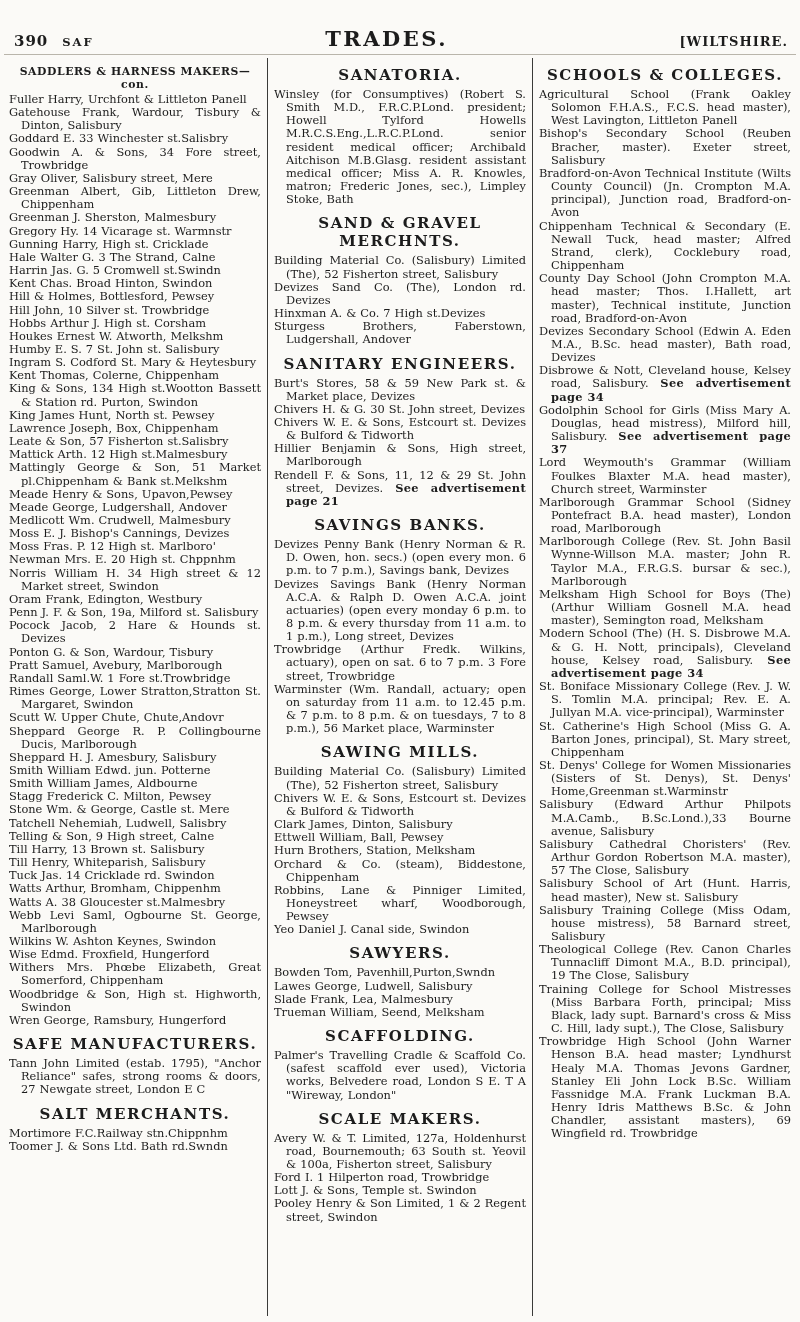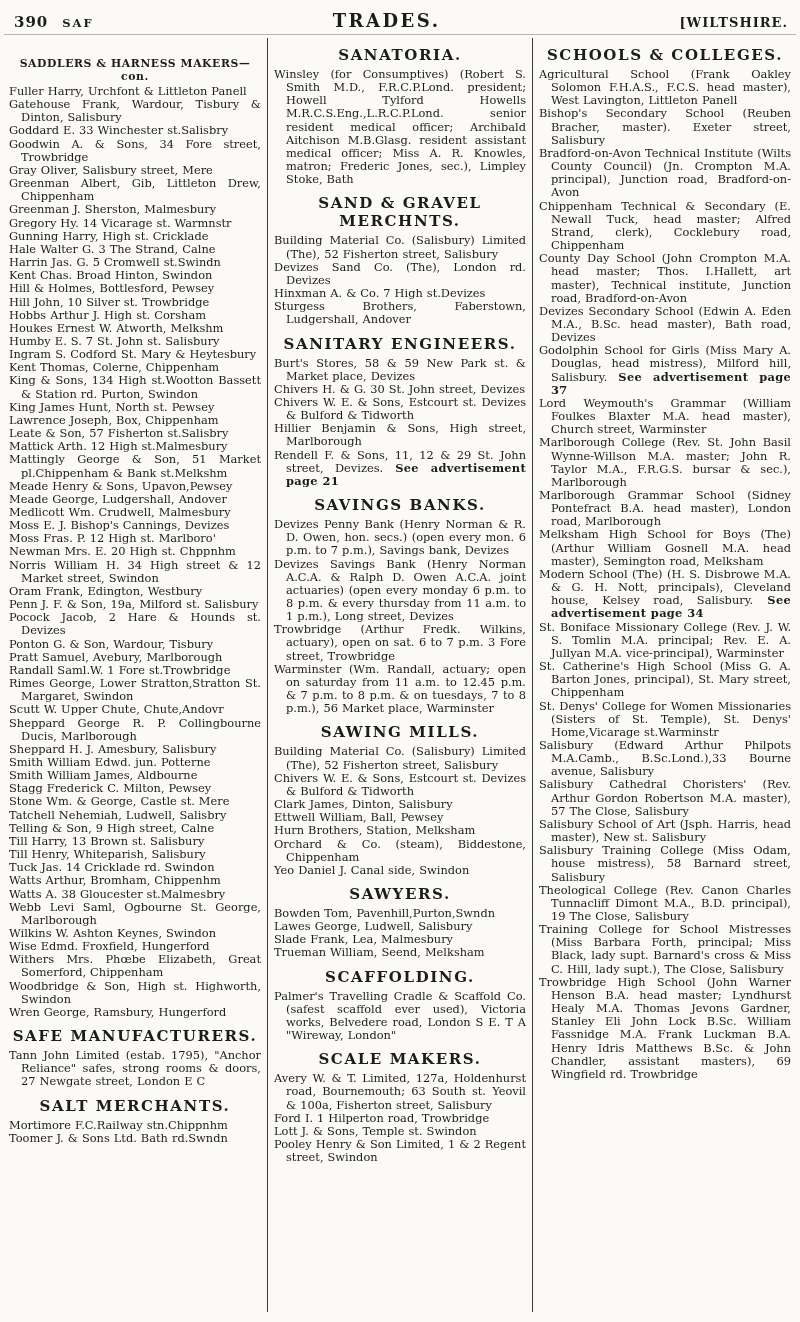--- a/index.html
+++ b/index.html
@@ -3,40 +3,40 @@
 <meta charset="utf-8">
 <style>
   html,body{margin:0;padding:0;}
   body{
     width:800px;height:1322px;
     background:#fbfaf7;
     color:#1c1c1c;
     font-family:"DejaVu Serif", serif;
     overflow:hidden;
   }
-  .page{box-sizing:border-box;width:800px;height:1322px;padding:4px 4px 8px;}
+  .page{box-sizing:border-box;width:800px;height:1322px;padding:20px 4px 8px;}
   .page-header{
     display:flex;align-items:baseline;justify-content:space-between;
     padding:6px 8px 3px 10px;
     border-bottom:1px solid #b9b5ab;
   }
   .ph-left{font-size:15px;font-weight:bold;letter-spacing:1px;}
   .ph-left .letters{font-size:11.5px;font-weight:bold;letter-spacing:2px;margin-left:14px;}
-  .ph-center{font-size:18px;font-weight:bold;letter-spacing:2.5px;}
+  .ph-center{font-size:21px;font-weight:bold;letter-spacing:2.5px;}
   .ph-right{font-size:13px;font-weight:bold;letter-spacing:1px;}
   .columns{display:flex;align-items:stretch;padding-top:3px;height:calc(100% - 36px);}
   .col{flex:1 1 0;padding:0 5px;min-width:0;}
   .col-divider{width:1px;background:#3a3a38;margin:0 1px;}
   .sec-heading{
     text-align:center;font-weight:bold;
     font-size:15px;letter-spacing:1.6px;
     margin:8px 0 4px;
   }
   .sec-heading.con{
-    font-size:10.8px;letter-spacing:0.6px;font-weight:600;margin:19px 0 2px;
+    font-size:10.8px;letter-spacing:0.6px;font-weight:600;margin:7px 0 2px;
   }
   .entry{
     margin:0;text-align:justify;
     font-size:11.4px;line-height:13.15px;
     padding-left:12px;text-indent:-12px;
     word-spacing:0.4px;
   }
   .entry b{font-weight:bold;letter-spacing:0.3px;}
 </style>
 </head>
@@ -138,20 +138,21 @@
         <p class="entry">Devizes Savings Bank (Henry Norman A.C.A. &amp; Ralph D. Owen A.C.A. joint actuaries) (open every monday 6 p.m. to 8 p.m. &amp; every thursday from 11 a.m. to 1 p.m.), Long street, Devizes</p>
         <p class="entry">Trowbridge (Arthur Fredk. Wilkins, actuary), open on sat. 6 to 7 p.m. 3 Fore street, Trowbridge</p>
         <p class="entry">Warminster (Wm. Randall, actuary; open on saturday from 11 a.m. to 12.45 p.m. &amp; 7 p.m. to 8 p.m. &amp; on tuesdays, 7 to 8 p.m.), 56 Market place, Warminster</p>
         <div class="sec-heading">SAWING MILLS.</div>
         <p class="entry">Building Material Co. (Salisbury) Limited (The), 52 Fisherton street, Salisbury</p>
         <p class="entry">Chivers W. E. &amp; Sons, Estcourt st. Devizes &amp; Bulford &amp; Tidworth</p>
         <p class="entry">Clark James, Dinton, Salisbury</p>
         <p class="entry">Ettwell William, Ball, Pewsey</p>
         <p class="entry">Hurn Brothers, Station, Melksham</p>
         <p class="entry">Orchard &amp; Co. (steam), Biddestone, Chippenham</p>
+        <p class="entry">Robbins, Lane &amp; Pinniger Limited, Honeystreet wharf, Woodborough, Pewsey</p>
         <p class="entry">Yeo Daniel J. Canal side, Swindon</p>
         <div class="sec-heading">SAWYERS.</div>
         <p class="entry">Bowden Tom, Pavenhill,Purton,Swndn</p>
         <p class="entry">Lawes George, Ludwell, Salisbury</p>
         <p class="entry">Slade Frank, Lea, Malmesbury</p>
         <p class="entry">Trueman William, Seend, Melksham</p>
         <div class="sec-heading">SCAFFOLDING.</div>
         <p class="entry">Palmer's Travelling Cradle &amp; Scaffold Co. (safest scaffold ever used), Victoria works, Belvedere road, London S E. T A "Wireway, London"</p>
         <div class="sec-heading">SCALE MAKERS.</div>
         <p class="entry">Avery W. &amp; T. Limited, 127a, Holdenhurst road, Bournemouth; 63 South st. Yeovil &amp; 100a, Fisherton street, Salisbury</p>
@@ -161,31 +162,32 @@
       </div>
       <div class="col-divider"></div>
       <div class="col">
         <div class="sec-heading">SCHOOLS &amp; COLLEGES.</div>
         <p class="entry">Agricultural School (Frank Oakley Solomon F.H.A.S., F.C.S. head master), West Lavington, Littleton Panell</p>
         <p class="entry">Bishop's Secondary School (Reuben Bracher, master). Exeter street, Salisbury</p>
         <p class="entry">Bradford-on-Avon Technical Institute (Wilts County Council) (Jn. Crompton M.A. principal), Junction road, Bradford-on-Avon</p>
         <p class="entry">Chippenham Technical &amp; Secondary (E. Newall Tuck, head master; Alfred Strand, clerk), Cocklebury road, Chippenham</p>
         <p class="entry">County Day School (John Crompton M.A. head master; Thos. I.Hallett, art master), Technical institute, Junction road, Bradford-on-Avon</p>
         <p class="entry">Devizes Secondary School (Edwin A. Eden M.A., B.Sc. head master), Bath road, Devizes</p>
+        <p class="entry">Disbrowe &amp; Nott, Cleveland house, Kelsey road, Salisbury.<b> See advertisement page 34</b></p>
         <p class="entry">Godolphin School for Girls (Miss Mary A. Douglas, head mistress), Milford hill, Salisbury.<b> See advertisement page 37</b></p>
         <p class="entry">Lord Weymouth's Grammar (William Foulkes Blaxter M.A. head master), Church street, Warminster</p>
+        <p class="entry">Marlborough Grammar School (Sidney Pontefract B.A. head master), London road, Marlborough</p>
         <p class="entry">Marlborough College (Rev. St. John Basil Wynne-Willson M.A. master; John R. Taylor M.A., F.R.G.S. bursar &amp; sec.), Marlborough</p>
-        <p class="entry">Marlborough Grammar School (Sidney Pontefract B.A. head master), London road, Marlborough</p>
         <p class="entry">Melksham High School for Boys (The) (Arthur William Gosnell M.A. head master), Semington road, Melksham</p>
         <p class="entry">Modern School (The) (H. S. Disbrowe M.A. &amp; G. H. Nott, principals), Cleveland house, Kelsey road, Salisbury.<b> See advertisement page 34</b></p>
         <p class="entry">St. Boniface Missionary College (Rev. J. W. S. Tomlin M.A. principal; Rev. E. A. Jullyan M.A. vice-principal), Warminster</p>
         <p class="entry">St. Catherine's High School (Miss G. A. Barton Jones, principal), St. Mary street, Chippenham</p>
-        <p class="entry">St. Denys' College for Women Missionaries (Sisters of St. Temple), St. Denys' Home,Vicarage st.Warminstr</p>
+        <p class="entry">St. Denys' College for Women Missionaries (Sisters of St. Denys), St. Denys' Home,Greenman st.Warminstr</p>
         <p class="entry">Salisbury (Edward Arthur Philpots M.A.Camb., B.Sc.Lond.),33 Bourne avenue, Salisbury</p>
         <p class="entry">Salisbury Cathedral Choristers' (Rev. Arthur Gordon Robertson M.A. master), 57 The Close, Salisbury</p>
-        <p class="entry">Salisbury School of Art (Jsph. Harris, head master), New st. Salisbury</p>
+        <p class="entry">Salisbury School of Art (Hunt. Harris, head master), New st. Salisbury</p>
         <p class="entry">Salisbury Training College (Miss Odam, house mistress), 58 Barnard street, Salisbury</p>
         <p class="entry">Theological College (Rev. Canon Charles Tunnacliff Dimont M.A., B.D. principal), 19 The Close, Salisbury</p>
         <p class="entry">Training College for School Mistresses (Miss Barbara Forth, principal; Miss Black, lady supt. Barnard's cross &amp; Miss C. Hill, lady supt.), The Close, Salisbury</p>
         <p class="entry">Trowbridge High School (John Warner Henson B.A. head master; Lyndhurst Healy M.A. Thomas Jevons Gardner, Stanley Eli John Lock B.Sc. William Fassnidge M.A. Frank Luckman B.A. Henry Idris Matthews B.Sc. &amp; John Chandler, assistant masters), 69 Wingfield rd. Trowbridge</p>
       </div>
     </main>
 </div>
 
 </body></html>

